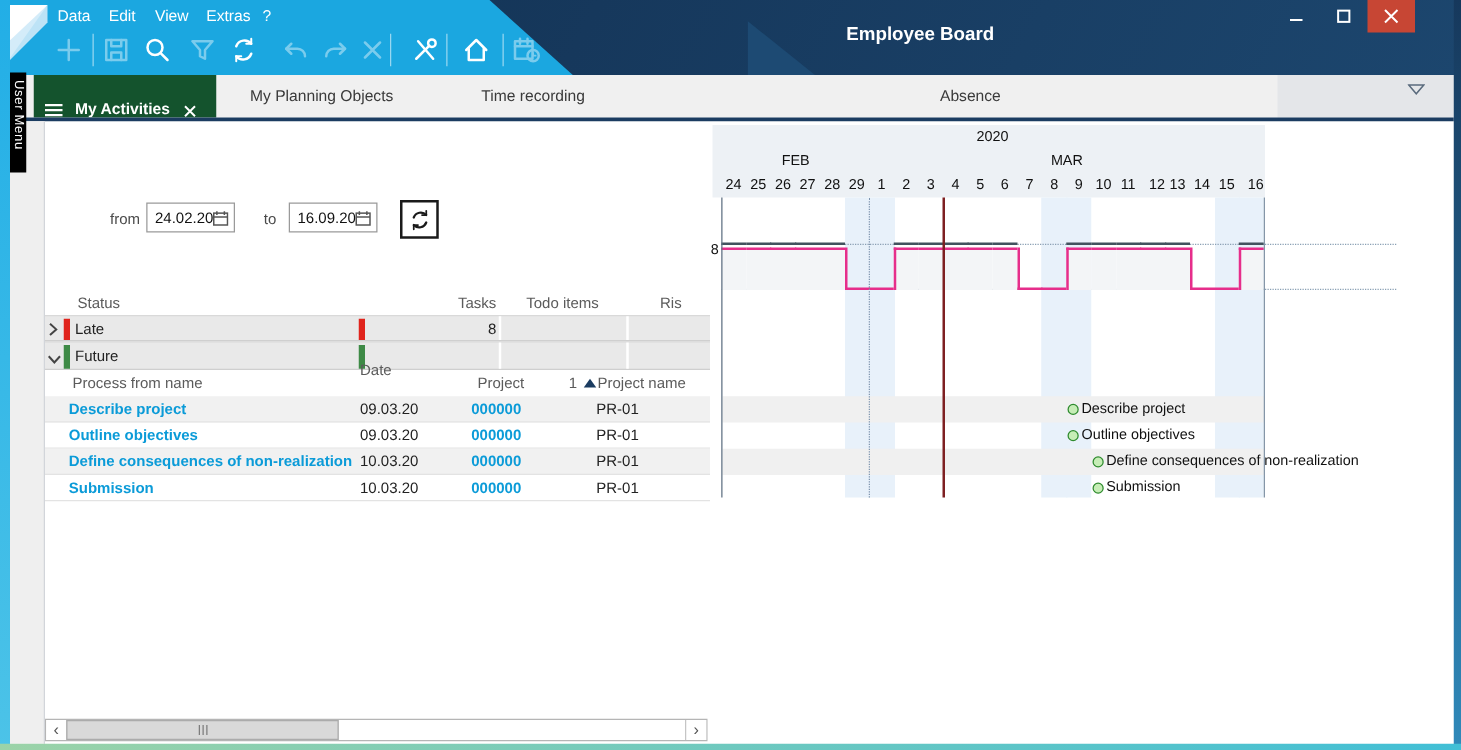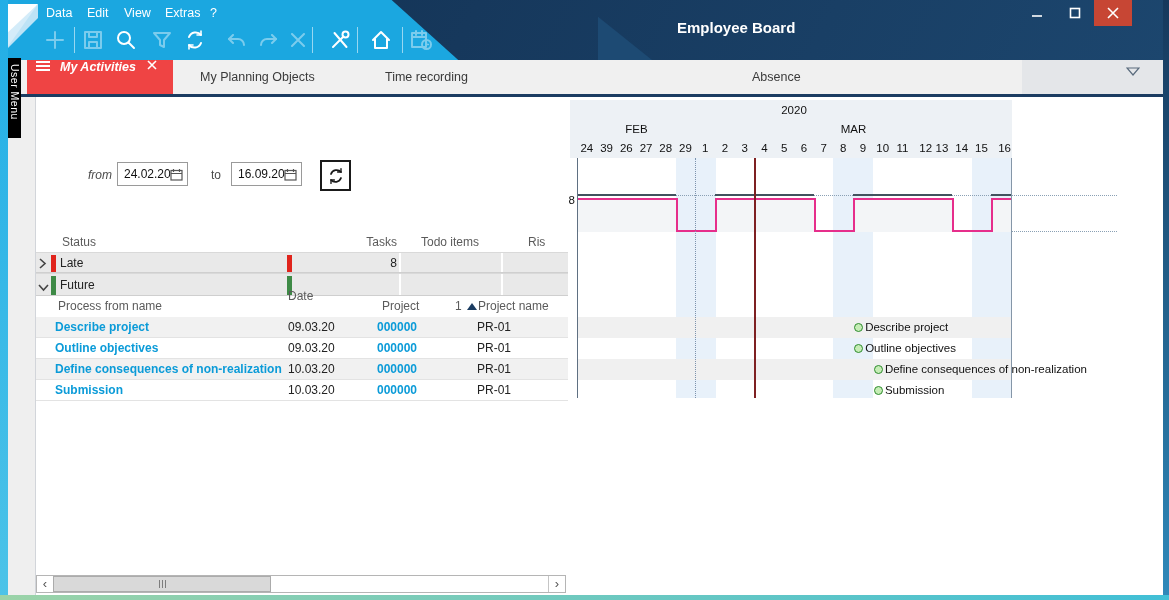--- a/index.html
+++ b/index.html
@@ -18,22 +18,22 @@
   .tbico svg{stroke:#fff;fill:none;stroke-width:2;stroke-linecap:round;stroke-linejoin:round;}
   .tbico.dim svg{opacity:.42;}
   .tbsep{top:27px;width:1px;height:26px;background:rgba(255,255,255,.55);}
   #win-title{top:19px;left:677px;width:200px;color:#fff;font-weight:bold;font-size:15px;}
   .winbtn{top:0;width:38px;height:26px;display:flex;align-items:center;justify-content:center;cursor:default;}
   
   #tabbar{left:8px;top:60px;width:1155px;height:34px;background:#f0f0f0;}
   #tabbar-right{left:1022px;top:60px;width:141px;height:34px;background:#e4e6e9;}
   #tabline{left:8px;top:94px;width:1155px;height:3px;background:#1b3c61;}
   .tab-label{top:60px;height:34px;line-height:34px;font-size:12.5px;color:#3a3a3a;cursor:default;}
-  #active-tab{left:27px;top:60px;width:146px;height:34px;background:#ef4444;color:#fff;
-    display:flex;align-items:flex-start;font-style:italic;}
+  #active-tab{left:27px;top:60px;width:146px;height:34px;background:#14532d;color:#fff;
+    display:flex;align-items:flex-end;}
   
   #um-strip{left:8px;top:97px;width:28px;height:498px;background:#efefef;border-right:1px solid #d2d5da;box-sizing:border-box;}
   #um-chip{left:8px;top:58px;width:13px;height:80px;background:#000;}
   #um-chip span{position:absolute;left:0;top:6px;width:13px;color:#fff;font-size:10.5px;
     writing-mode:vertical-rl;letter-spacing:.5px;white-space:nowrap;}
   
   .flabel{top:167px;height:16px;line-height:16px;color:#4a4a4a;font-size:12px;}
   .dinput{top:162px;width:71px;height:24px;border:1px solid #9a9a9a;background:#fff;box-sizing:border-box;
     font-size:12px;line-height:22px;padding-left:6px;color:#111;}
   .dinput svg{position:absolute;right:4px;top:5px;}
@@ -199,21 +199,21 @@
   <div class="abs tab-label" style="left:200px;">My Planning Objects</div>
   <div class="abs tab-label" style="left:385px;">Time recording</div>
   <div class="abs tab-label" style="left:752px;">Absence</div>
   <div class="abs" id="tabline"></div>
 
   <div class="abs" id="um-strip"></div>
   <div class="abs" id="um-chip">
     <span>User Menu</span>
   </div>
 
-  <div class="abs flabel" style="left:85px;width:27px;text-align:right;font-style:italic;">from</div>
+  <div class="abs flabel" style="left:85px;width:27px;text-align:right;">from</div>
   <div class="abs dinput" style="left:117px;">
     <span>24.02.20</span>
     <svg width="13" height="13">
         <rect x="1" y="2.5" width="11" height="9.5" fill="none" stroke="#555" stroke-width="1.2"></rect>
         <path d="M3.5 1v3M9.5 1v3M1 5.5h11" stroke="#555" stroke-width="1.2"></path>
       </svg>
   </div>
   <div class="abs flabel" style="left:206px;width:20px;text-align:center;">to</div>
   <div class="abs dinput" style="left:231px;">
     <span>16.09.20</span>
@@ -306,21 +306,21 @@
   </div>
 
   <div class="abs" id="ghdr"></div>
   <div class="abs ghtxt" style="left:577px;top:101px;width:434px;">2020</div>
   <div class="abs ghtxt" style="left:577px;top:120px;width:119px;">FEB</div>
   <div class="abs ghtxt" style="left:696px;top:120px;width:315px;">MAR</div>
   <div class="abs ghtxt" style="left:558px;top:191px;width:17px;text-align:right;">8</div>
 
   <div class="abs" id="glayer" style="left:0;top:0;">
       <div class="abs" style="left: 577px; top: 139px; width: 19.7273px; height: 18px; text-align: center; font-size: 11.5px; line-height: 18px; color: rgb(17, 17, 17);">24</div>
-      <div class="abs" style="left: 596.727px; top: 139px; width: 19.7273px; height: 18px; text-align: center; font-size: 11.5px; line-height: 18px; color: rgb(17, 17, 17);">39</div>
+      <div class="abs" style="left: 596.727px; top: 139px; width: 19.7273px; height: 18px; text-align: center; font-size: 11.5px; line-height: 18px; color: rgb(17, 17, 17);">25</div>
       <div class="abs" style="left: 616.455px; top: 139px; width: 19.7273px; height: 18px; text-align: center; font-size: 11.5px; line-height: 18px; color: rgb(17, 17, 17);">26</div>
       <div class="abs" style="left: 636.182px; top: 139px; width: 19.7273px; height: 18px; text-align: center; font-size: 11.5px; line-height: 18px; color: rgb(17, 17, 17);">27</div>
       <div class="abs" style="left: 655.909px; top: 139px; width: 19.7273px; height: 18px; text-align: center; font-size: 11.5px; line-height: 18px; color: rgb(17, 17, 17);">28</div>
       <div class="abs" style="left: 675.636px; top: 139px; width: 19.7273px; height: 18px; text-align: center; font-size: 11.5px; line-height: 18px; color: rgb(17, 17, 17);">29</div>
       <div class="abs" style="left: 695.364px; top: 139px; width: 19.7273px; height: 18px; text-align: center; font-size: 11.5px; line-height: 18px; color: rgb(17, 17, 17);">1</div>
       <div class="abs" style="left: 715.091px; top: 139px; width: 19.7273px; height: 18px; text-align: center; font-size: 11.5px; line-height: 18px; color: rgb(17, 17, 17);">2</div>
       <div class="abs" style="left: 734.818px; top: 139px; width: 19.7273px; height: 18px; text-align: center; font-size: 11.5px; line-height: 18px; color: rgb(17, 17, 17);">3</div>
       <div class="abs" style="left: 754.545px; top: 139px; width: 19.7273px; height: 18px; text-align: center; font-size: 11.5px; line-height: 18px; color: rgb(17, 17, 17);">4</div>
       <div class="abs" style="left: 774.273px; top: 139px; width: 19.7273px; height: 18px; text-align: center; font-size: 11.5px; line-height: 18px; color: rgb(17, 17, 17);">5</div>
       <div class="abs" style="left: 794px; top: 139px; width: 19.7273px; height: 18px; text-align: center; font-size: 11.5px; line-height: 18px; color: rgb(17, 17, 17);">6</div>

